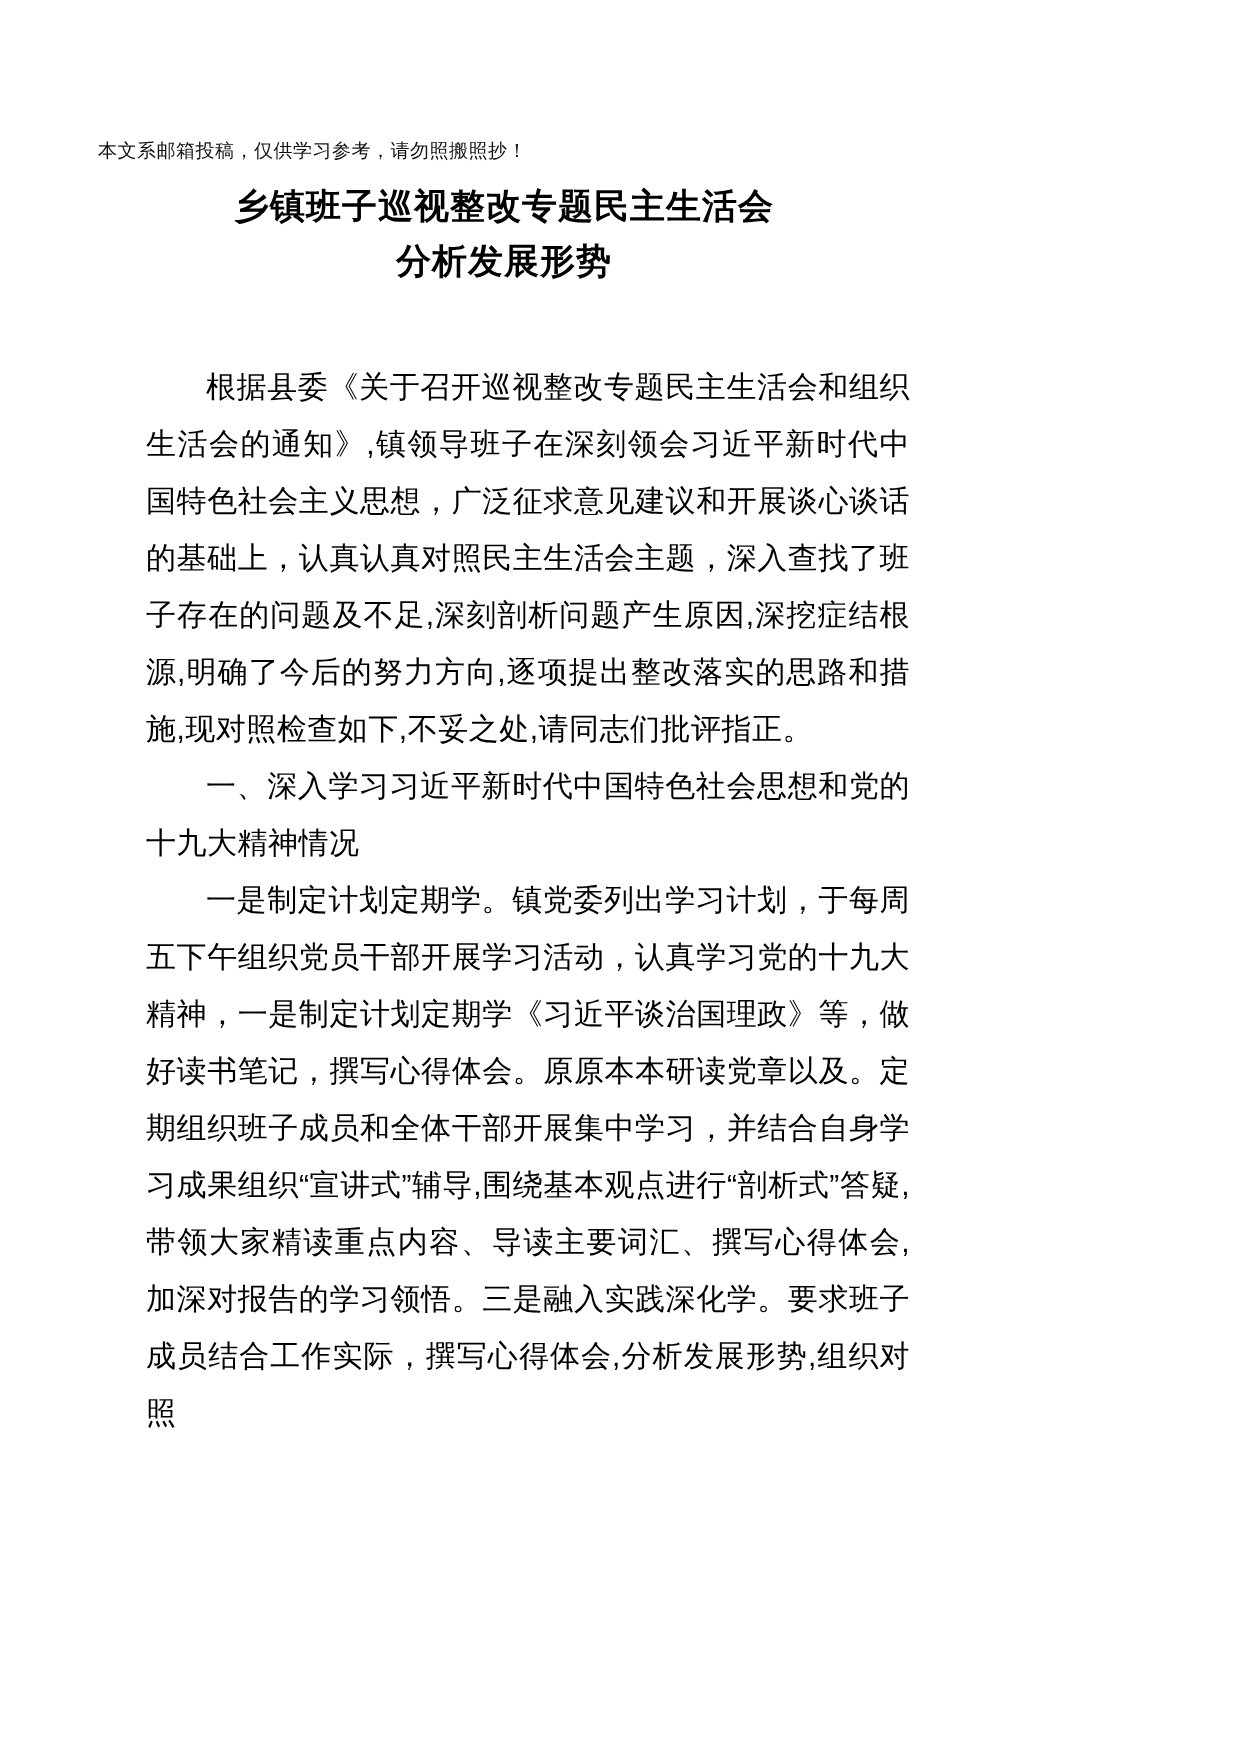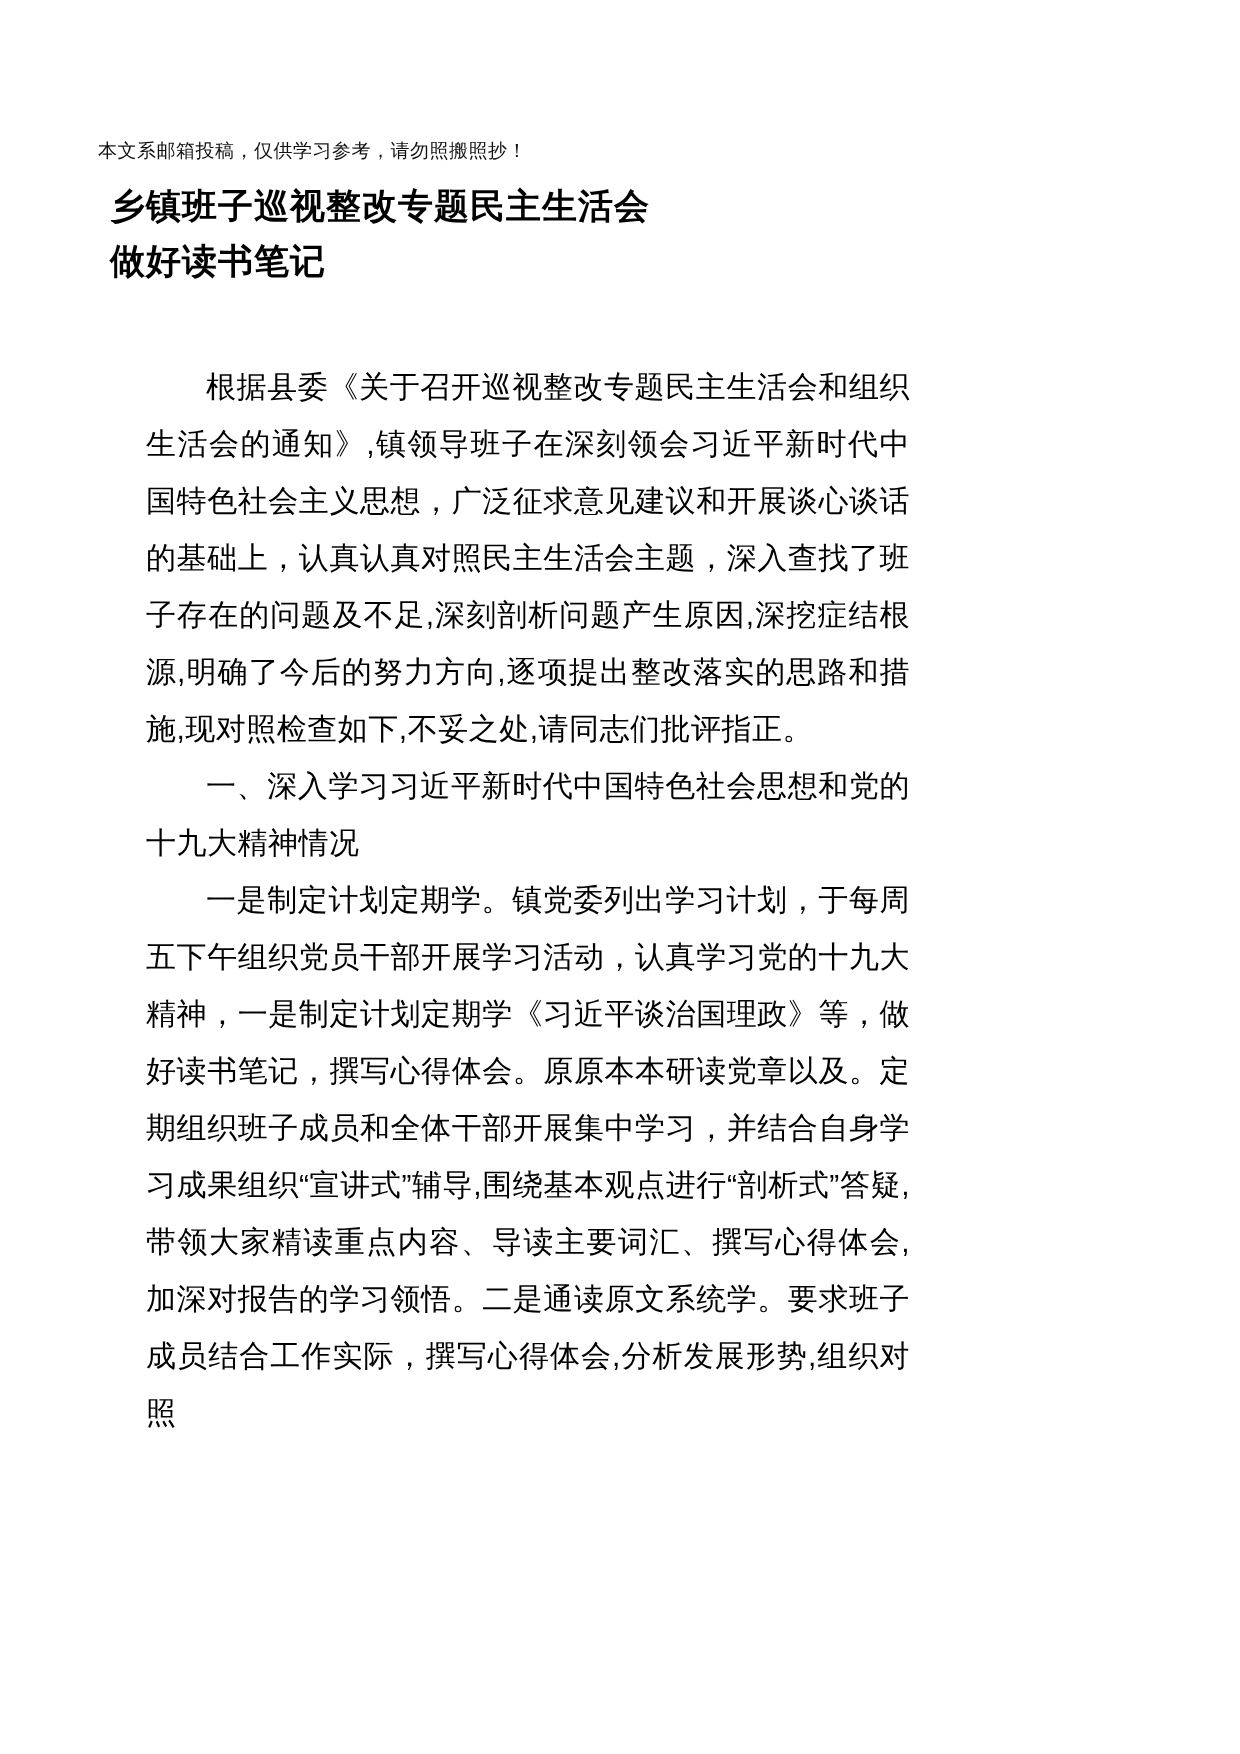--- a/index.html
+++ b/index.html
@@ -22,20 +22,21 @@
   .note {
     font-size: 19px;
     line-height: 26px;
     color: #111111;
     letter-spacing: 0.5px;
     margin: 0 0 14px 0;
   }
   .title {
     font-size: 35px;
     font-weight: bold;
+    text-align: center;
     line-height: 55px;
     margin: 12px;
     letter-spacing: 1px;
   }
   .doc-body {
     margin-top: 70px;
     font-size: 30px;
     line-height: 57px;
     letter-spacing: 0.5px;
     margin-left: 48px;
@@ -52,21 +53,21 @@
   }
 </style>
 </head>
 <body>
 
 <div class="page">
   <p class="note">本文系邮箱投稿，仅供学习参考，请勿照搬照抄！</p>
 
   <h1 class="title">
     <span>乡镇班子巡视整改专题民主生活会</span><br>
-    <span>做好读书笔记</span>
+    <span>分析发展形势</span>
   </h1>
 
   <div class="doc-body" id="doc-body">
       <p class="para"><span class="">根据县委《关于召开巡视整改专题民主生活会和组织生活会的通知》,镇领导班子在深刻领会习近平新时代中国特色社会主义思想，广泛征求意见建议和开展谈心谈话的基础上，认真认真对照民主生活会主题，深入查找了班子存在的问题及不足,深刻剖析问题产生原因,深挖症结根源,明确了今后的努力方向,逐项提出整改落实的思路和措施,现对照检查如下,不妥之处,请同志们批评指正。</span></p>
       <p class="para"><span class="">一、深入学习习近平新时代中国特色社会思想和党的十九大精神情况</span></p>
-      <p class="para"><span class="bold">一是制定计划定期学。</span><span class="">镇党委列出学习计划，于每周五下午组织党员干部开展学习活动，认真学习党的十九大精神，一是制定计划定期学《习近平谈治国理政》等，做好读书笔记，撰写心得体会。</span><span class="bold">原原本本研读党章以及。</span><span class="">定期组织班子成员和全体干部开展集中学习，并结合自身学习成果组织“宣讲式”辅导,围绕基本观点进行“剖析式”答疑,带领大家精读重点内容、导读主要词汇、撰写心得体会,加深对报告的学习领悟。</span><span class="bold">二是通读原文系统学。</span><span class="">要求班子成员结合工作实际，撰写心得体会,分析发展形势,组织对照</span></p>
+      <p class="para"><span class="bold">一是制定计划定期学。</span><span class="">镇党委列出学习计划，于每周五下午组织党员干部开展学习活动，认真学习党的十九大精神，一是制定计划定期学《习近平谈治国理政》等，做好读书笔记，撰写心得体会。</span><span class="bold">原原本本研读党章以及。</span><span class="">定期组织班子成员和全体干部开展集中学习，并结合自身学习成果组织“宣讲式”辅导,围绕基本观点进行“剖析式”答疑,带领大家精读重点内容、导读主要词汇、撰写心得体会,加深对报告的学习领悟。</span><span class="bold">三是融入实践深化学。</span><span class="">要求班子成员结合工作实际，撰写心得体会,分析发展形势,组织对照</span></p>
     </div>
 </div>
 
 </body></html>

